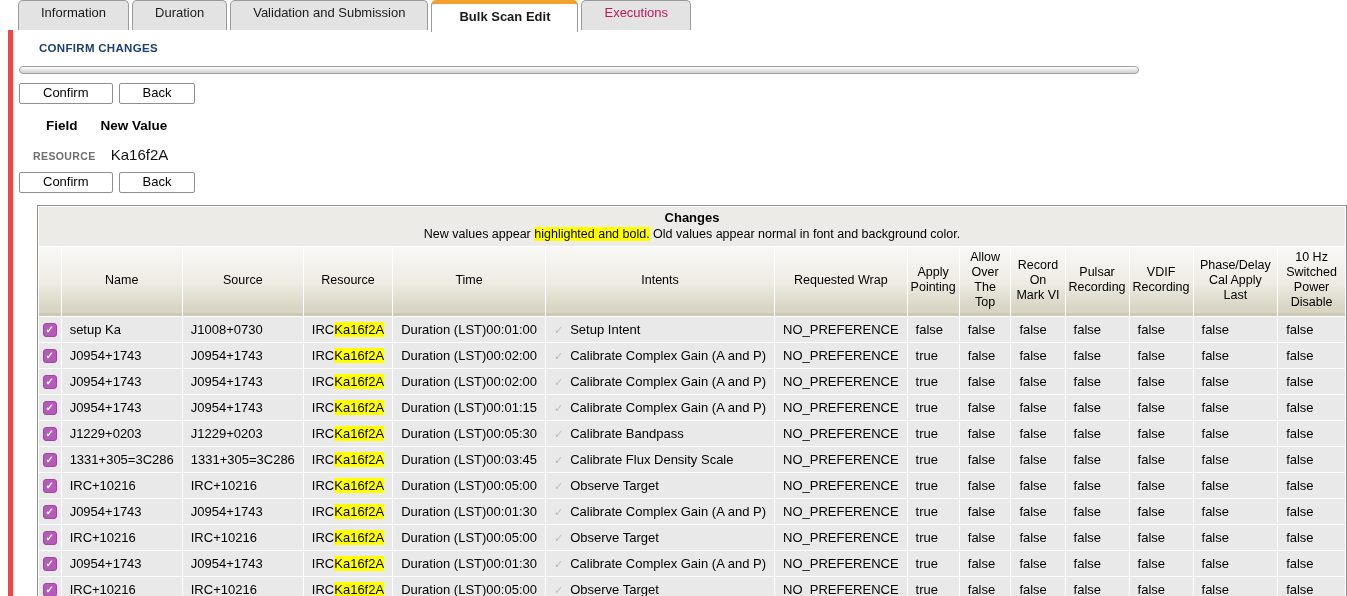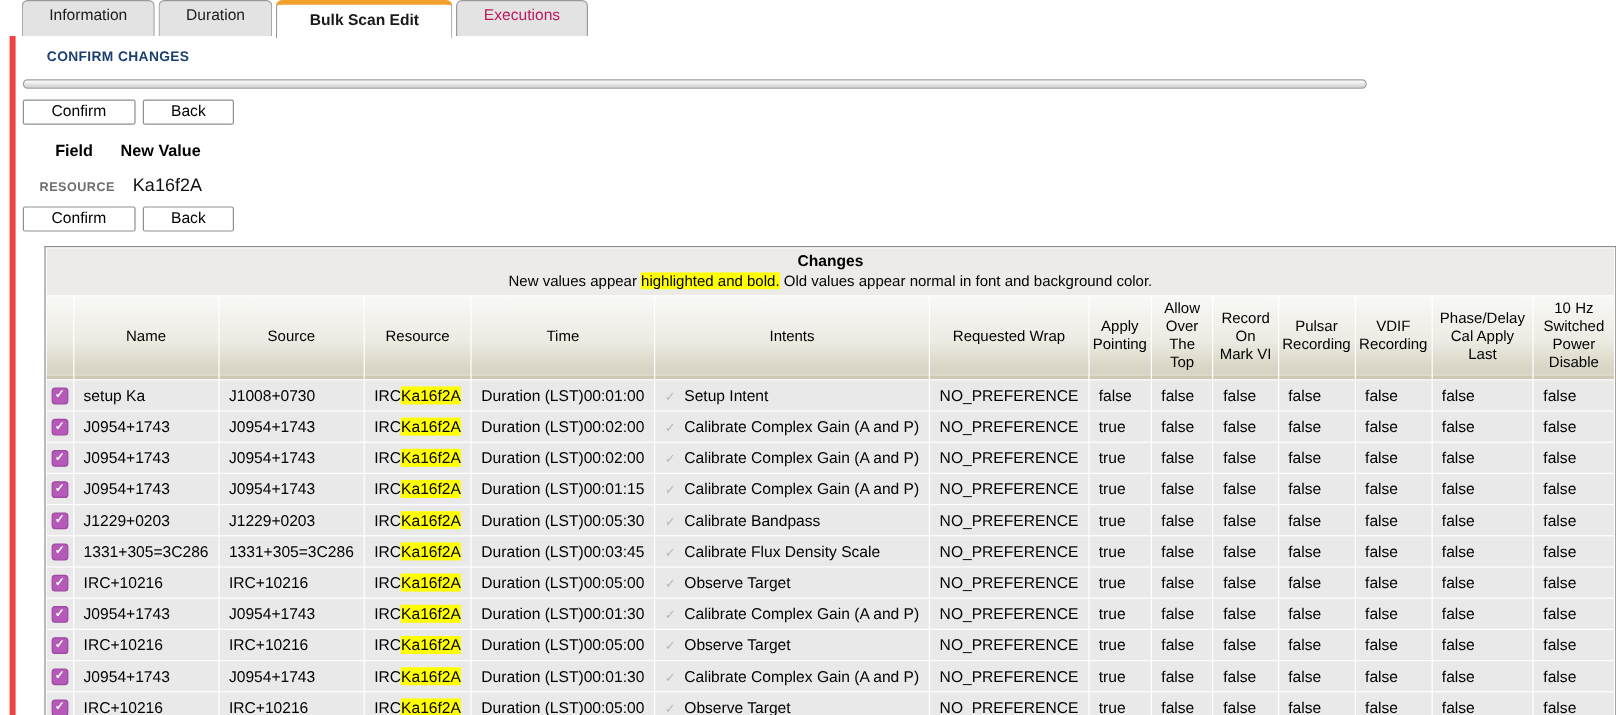--- a/index.html
+++ b/index.html
@@ -81,20 +81,21 @@
   }
   .cb span { color:#fff; font-size:10px; font-weight:bold; line-height:10px; }
   .ic { color:#b9b9b9; margin-right:7px; font-size:11px; }
 </style>
 </head>
 <body>
 
 <div class="tabbar">
   <div class="tab">Information</div>
   <div class="tab">Duration</div>
+  <div class="tab">Validation and Submission</div>
   <div class="tab active">Bulk Scan Edit</div>
   <div class="tab disabled">Executions</div>
 </div>
 
 <div class="content">
 
   <div class="page-heading">CONFIRM CHANGES</div>
 
   <div class="hscroll"></div>
 

